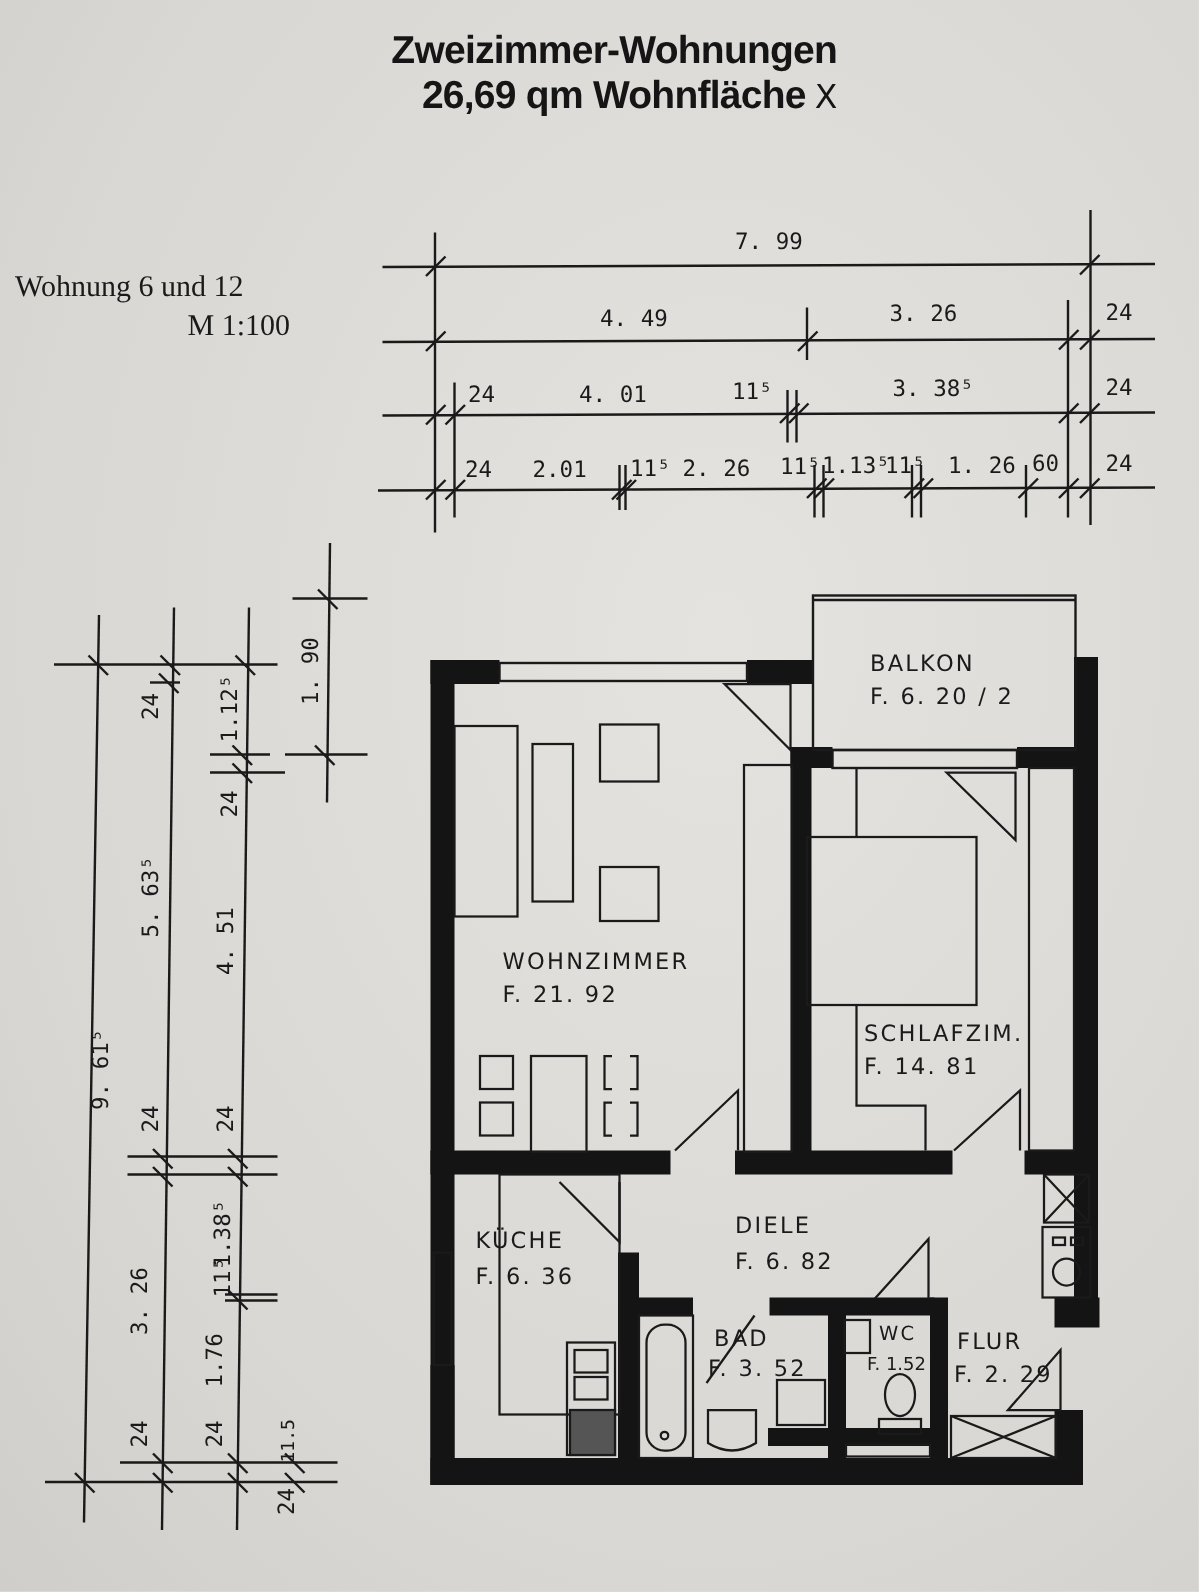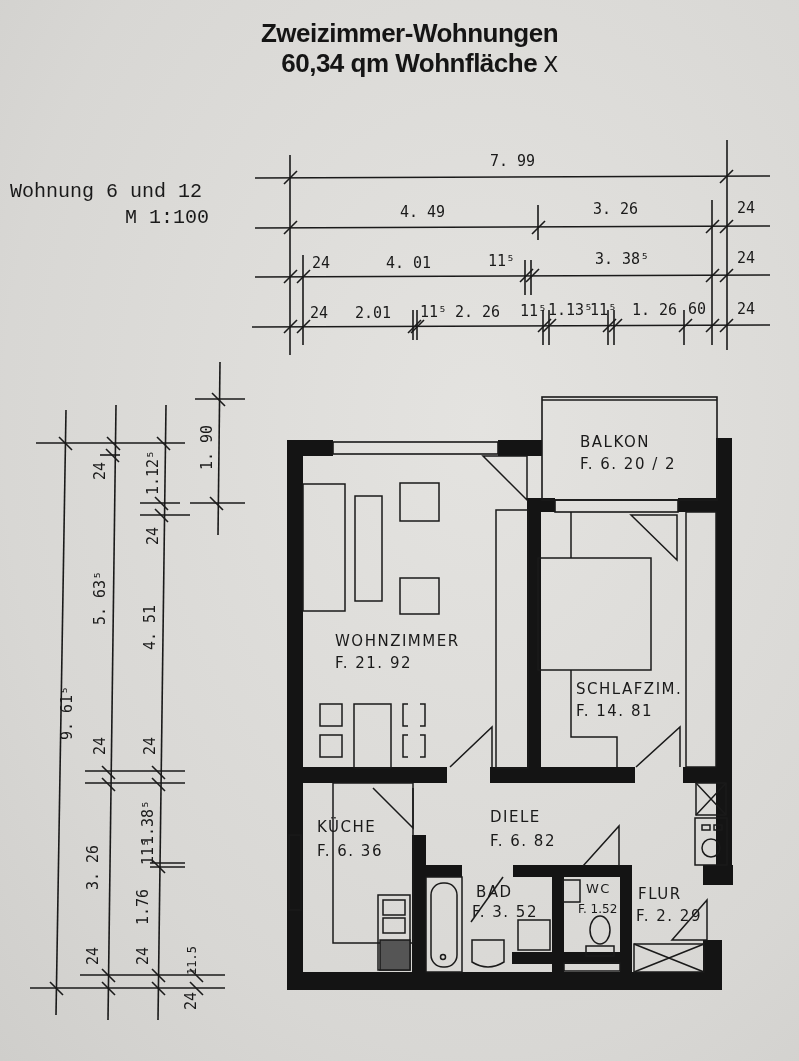--- a/index.html
+++ b/index.html
@@ -16,36 +16,36 @@
   }
   .title {
     position: absolute; left: 0; width: 799px; text-align: center;
     font-family: "Liberation Sans", sans-serif; font-weight: bold;
     font-size: 26px; line-height: 30px; color: #151515; letter-spacing: -0.5px;
   }
   .title.l1 { top: 18px; left: 10px; }
   .title.l2 { top: 48px; left: 20px; }
   .mark { font-weight: normal; font-family: "DejaVu Sans", sans-serif; font-size: 22px; margin-left: 6px; }
   .subtitle {
-    position: absolute; font-family: Liberation Mono, monospace; font-size: 20px; color: #1a1a1a;
+    position: absolute; font-family: Liberation Serif, serif; font-size: 20px; color: #1a1a1a;
   }
   svg.plan { position: absolute; left: 0; top: 0; }
   .dimtxt { font-family: "DejaVu Sans Mono", monospace; font-size: 15px; fill: #1a1a1a; }
   .roomtxt { font-family: "DejaVu Sans", sans-serif; font-size: 15px; fill: #1a1a1a; letter-spacing: 1.5px; }
 </style>
 </head>
 <body>
 
 <div class="paper"></div>
 
 <div class="title l1">
   <span>Zweizimmer-Wohnungen</span>
 </div>
 <div class="title l2">
-  <span>60,34 qm Wohnfläche</span><span class="mark">X</span>
+  <span>26,69 qm Wohnfläche</span><span class="mark">X</span>
 </div>
 
 <div class="subtitle" style="left:10px; top:180px;">Wohnung 6 und 12</div>
 <div class="subtitle" style="left:125px; top:206px;">M 1:100</div>
 
 <svg class="plan" width="799" height="1061" viewBox="0 0 799 1061">
   <g stroke="#1a1a1a" stroke-width="1.6" fill="none">
 
     <line x1="255" y1="178" x2="770" y2="176"></line>
     <line x1="255" y1="228" x2="770" y2="226"></line>

